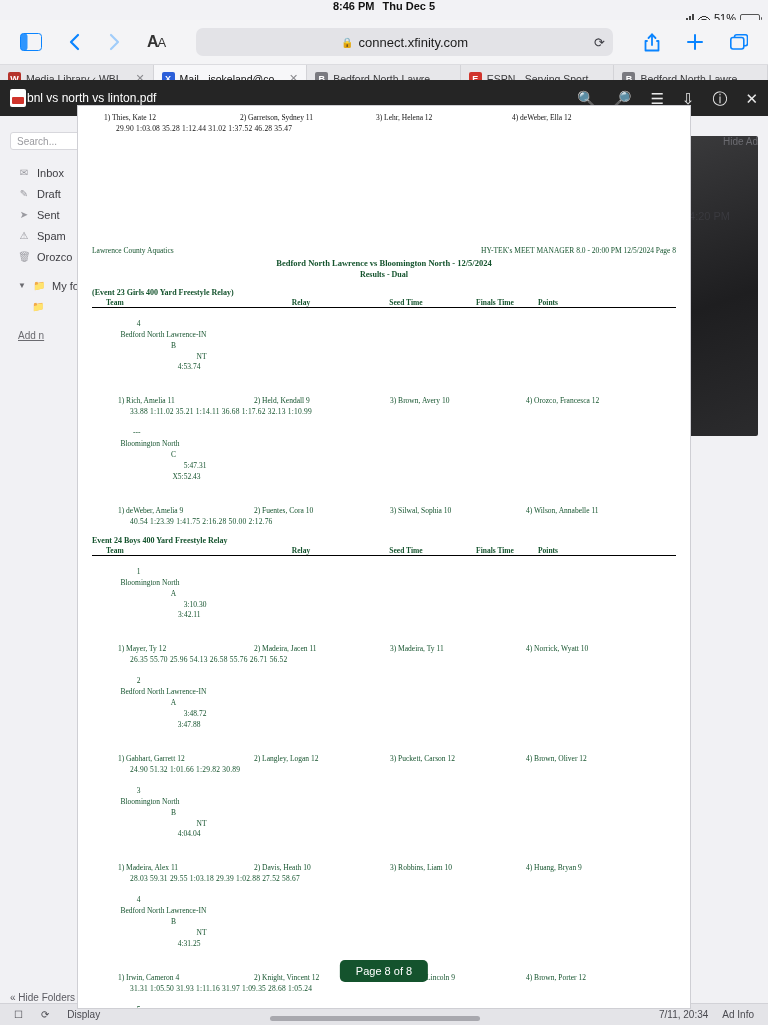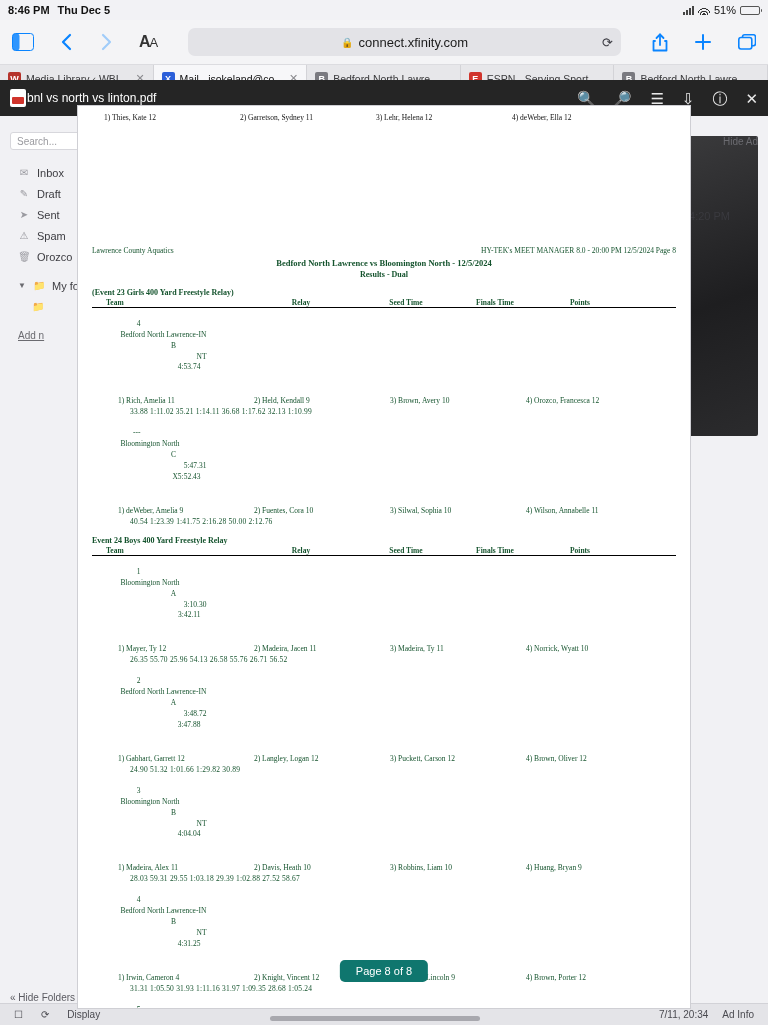--- a/index.html
+++ b/index.html
@@ -16,20 +16,21 @@
     background: #e9e9ef;
   }
 
   
   .statusbar {
     position: absolute; top: 0; left: 0; width: 768px; height: 20px;
     background: #f2f2f5;
     display: flex; align-items: center;
     font-size: 11px; color: #111;
     padding: 0 8px;
+    flex-direction: column;
   }
   .sb-left { display: flex; gap: 8px; align-items: center; font-weight: 600;}
   .sb-right { margin-left: auto; display: flex; gap: 4px; align-items: center; }
   .sb-bars { display: flex; align-items: flex-end; gap: 1px; height: 9px; }
   .sb-bars i { display:block; width: 2px; background: #444; }
   .sb-bars i:nth-child(1){height:3px}
   .sb-bars i:nth-child(2){height:5px}
   .sb-bars i:nth-child(3){height:7px}
   .sb-bars i:nth-child(4){height:9px}
   .wifi { width: 12px; height: 9px; position: relative; }
@@ -50,21 +51,21 @@
   }
   .battery .fill { height: 100%; background: #555; border-radius: 1px; }
 
   
   .browser-top {
     position: absolute; top: 20px; left: 0; width: 768px; height: 60px;
     background: #f4f4f6;
     border-bottom: 1px solid #d6d6da;
   }
   .toolbar {
-    display: flex; align-items: center; height: 44px; padding: 0 12px; gap: 27px;
+    display: flex; align-items: center; height: 44px; padding: 0 20px; gap: 27px;
   }
   .tb-icon {
     color: #0a84ff; display: flex; align-items: center; justify-content: center;
     cursor: default;
   }
   .tb-icon svg { display:block; }
   .sidebar-ico { width: 22px; height: 18px; }
   .urlbar {
     flex: 1; height: 28px; background: #e3e3e7; border-radius: 7px;
     display: flex; align-items: center; justify-content: center; gap: 5px;
@@ -216,30 +217,30 @@
   .c-place { display:inline-block; width: 26px; text-align:right; }
   .c-team  { display:inline-block; width: 150px; }
   .c-relay { display:inline-block; width: 118px; text-align:left; }
   .c-seed  { display:inline-block; width: 92px; text-align:right; }
   .c-fin   { display:inline-block; width: 86px; text-align:right; }
   .c-pts   { display:inline-block; width: 52px; text-align:right; }
   .hdr .c-team { padding-left: 14px; }
   .hdr .c-relay { text-align:center; }
   .hdr .c-seed { text-align:center; }
   .hdr .c-fin { text-align:center; }
-  .hdr .c-pts { text-align:right; }
+  .hdr .c-pts { text-align:left; }
 
   .swimmers { display:flex; font-size: 7.5px; padding-left: 26px; line-height:1.5; }
   .sw { width: 136px; }
   .splits { font-size: 7.5px; padding-left: 38px; line-height: 1.5; letter-spacing: .2px; }
 
   .page-indicator {
     position: absolute; left: 50%; transform: translateX(-50%);
     bottom: 26px;
-    background: #0f766e; color: #fff; font-size: 11px;
+    background: #14532d; color: #fff; font-size: 11px;
     padding: 5px 16px; border-radius: 5px;
     font-family: "Liberation Sans", sans-serif;
   }
 </style>
 </head>
 <body>
 
 <div class="screen">
 
   <div class="statusbar">
@@ -419,20 +420,21 @@
 
   <div class="pdf-overlay">
 
     <div class="pdf-prevpage">
       <div class="swimmers" style="padding-top:6px">
         <span class="sw">1) Thies, Kate 12</span>
         <span class="sw">2) Garretson, Sydney 11</span>
         <span class="sw">3) Lehr, Helena 12</span>
         <span class="sw">4) deWeber, Ella 12</span>
       </div>
+      <div class="splits">29.90      1:03.08      35.28      1:12.44      31.02     1:37.52      46.28      35.47</div>
     </div>
 
     <div class="pdf-gap"></div>
 
     <div class="pdf-page">
 
       <div class="meta-row">
         <span class="meta-left">Lawrence County Aquatics</span>
         <span class="meta-right">HY-TEK's MEET MANAGER 8.0 - 20:00 PM  12/5/2024  Page 8</span>
       </div>

